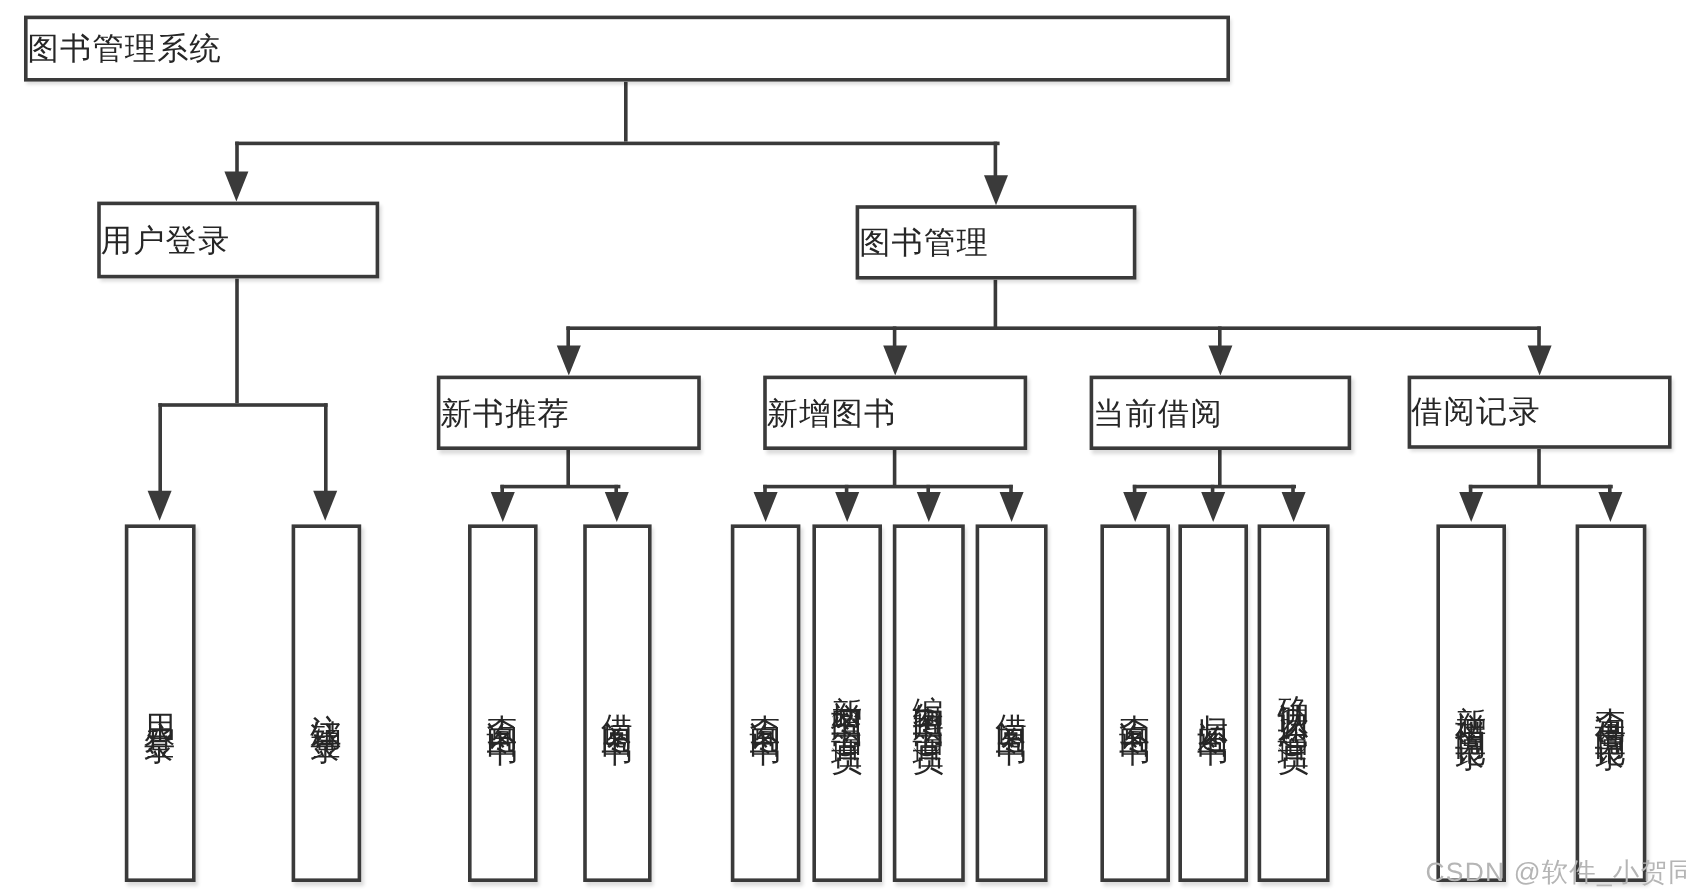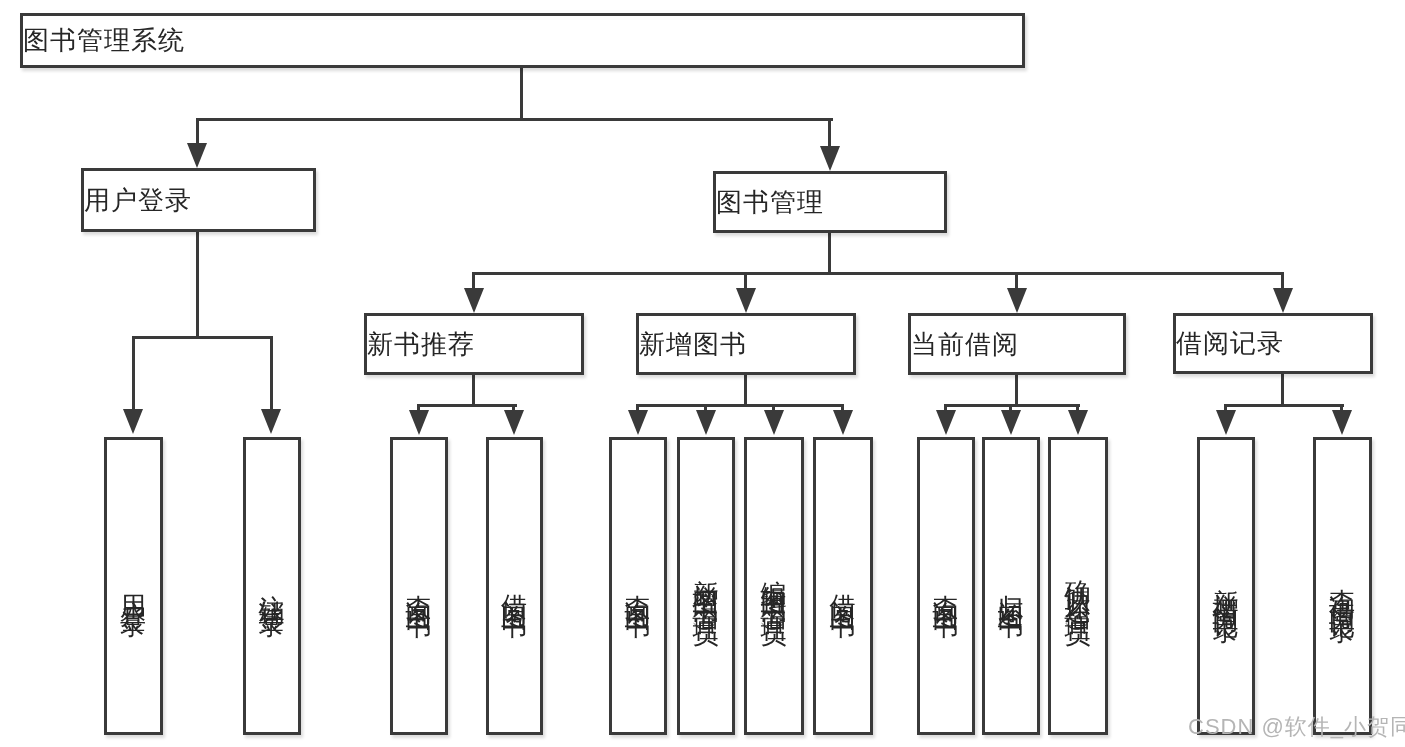--- a/index.html
+++ b/index.html
@@ -111,21 +111,21 @@
 
   <div class="node" style="left:713px;top:171px;width:234px;height:62px;">
     <span>图书管理</span>
   </div>
   <div class="node" style="left:636px;top:313px;width:220px;height:62px;">
     <span>新增图书</span>
   </div>
   <div class="node" style="left:908px;top:313px;width:218px;height:62px;">
     <span>当前借阅</span>
   </div>
-  <div class="node" style="left:1173px;top:313px;width:200px;height:61px;">
+  <div class="node" style="left:1173px;top:313px;width:220px;height:61px;">
     <span>借阅记录</span>
   </div>
 
   <div class="leaf" style="left:104px;top:437px;width:59px;height:298px;">
     <span>用户登录</span>
   </div>
   <div class="leaf" style="left:243px;top:437px;width:58px;height:298px;">
     <span>注销登录</span>
   </div>
   <div class="leaf" style="left:390px;top:437px;width:58px;height:298px;">

